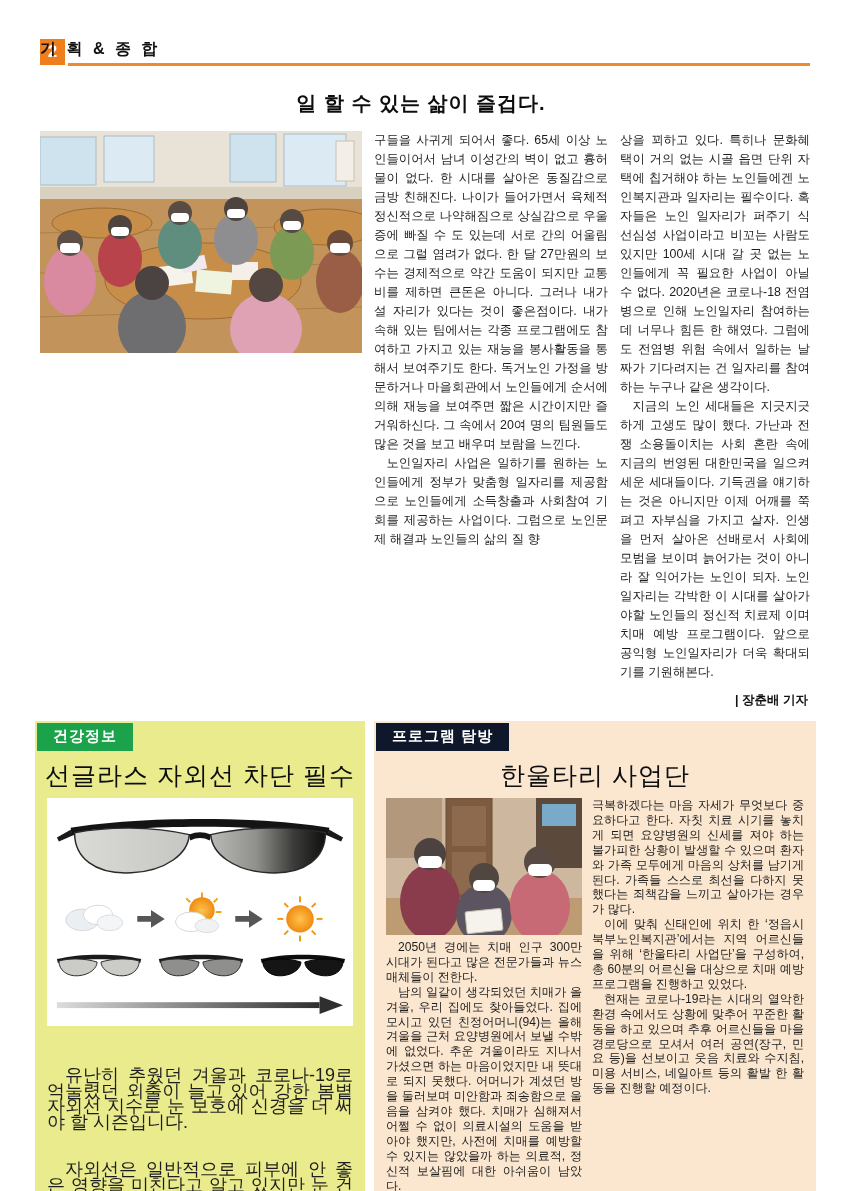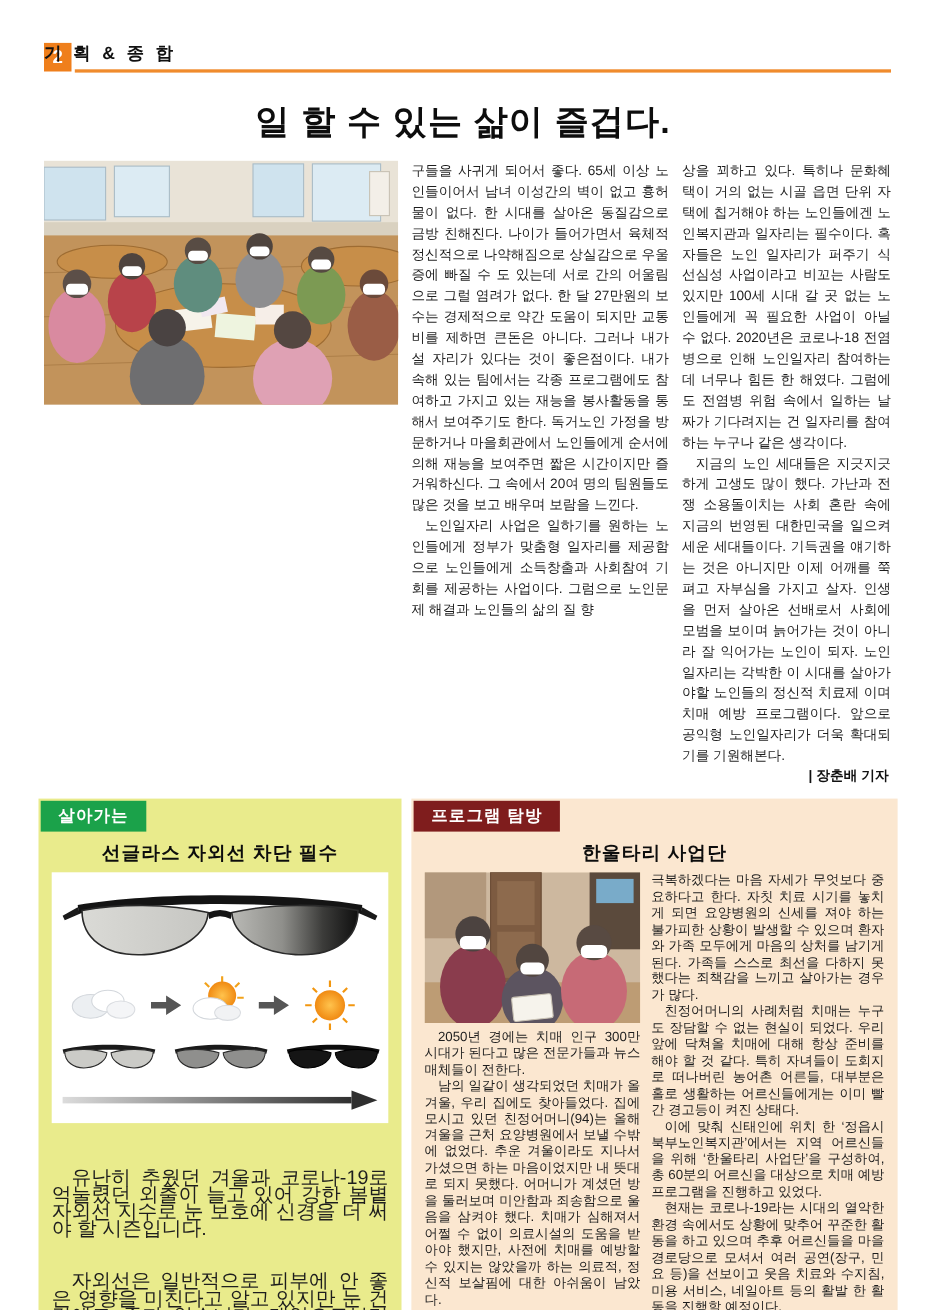--- a/index.html
+++ b/index.html
@@ -13,41 +13,41 @@
     position:absolute;left:0;bottom:1px;width:25px;height:26px;background:#ef7f1c;
     color:#fff;font-size:17px;font-weight:700;display:flex;align-items:center;justify-content:center;
   }
   .section-title{
     position:absolute;left:0;right:0;bottom:6px;text-align:left;
     font-size:16px;font-weight:700;letter-spacing:3px;color:#111;
   }
   .header-rule{position:absolute;left:28px;right:0;bottom:0;height:3px;background:#f08b2d;}
   
   .main-headline{
-    margin:24px 0 14px 0;text-align:center;font-size:31px;font-weight:800;color:#0d0d0d;letter-spacing:1px;
+    margin:24px 0 14px 0;text-align:center;font-size:20px;font-weight:800;color:#0d0d0d;letter-spacing:1px;
   }
   
   .main-cols{display:grid;grid-template-columns:322px 234px 1fr;gap:12px;padding:0 32px 0 40px;}
   .body-text{margin:0;font-size:12.4px;line-height:19px;text-align:justify;text-indent:1em;word-break:break-all;}
   .body-text.no-indent{text-indent:0;}
   .main-photo{width:322px;height:222px;margin-bottom:6px;}
   .photo svg{display:block;width:100%;height:100%;}
-  .byline{font-size:12.5px;font-weight:700;text-align:right;padding-right:2px;color:#111;}
+  .byline{font-size:12.5px;font-weight:700;text-align:right;margin-top:10px;padding-right:2px;color:#111;}
   
   .bottom{display:grid;grid-template-columns:330px 1fr;gap:9px;padding:12px 26px 0 35px;}
   .panel{position:relative;height:666px;box-sizing:border-box;}
   .panel.health{background:#e9eb8c;}
   .panel.program{background:#fbe7d0;}
   .badge{
     display:inline-block;margin:2px 0 0 2px;padding:4px 16px 5px 16px;
     color:#fff;font-size:15px;font-weight:700;letter-spacing:1px;
   }
   .badge-green{background:#1ba24a;}
-  .badge-orange{background:#7f1d1d;}
-  .panel h2{margin:8px 0 6px 0;text-align:center;font-size:17px;font-weight:700;color:#0d0d0d;letter-spacing:1px;}
+  .badge-orange{background:#0f172a;}
+  .panel h2{margin:8px 0 6px 0;text-align:center;font-size:25px;font-weight:400;color:#0d0d0d;letter-spacing:1px;}
   
   .graphic-box{background:#fff;margin:2px 12px 8px 12px;padding:8px 6px 4px 6px;height:216px;}
   .graphic-box svg{display:block;width:100%;height:100%;}
   .health-text{padding:2px 12px 0 12px;}
   .health-text .body-text{font-size:18px;line-height:15.6px;margin-top:32px;}
   
   .program-cols{display:grid;grid-template-columns:196px 1fr;gap:10px;padding:0 12px;}
   .program-photo{width:196px;height:137px;margin-bottom:5px;}
   .program-cols .body-text{font-size:12.1px;line-height:14.9px;}
 </style>
@@ -135,21 +135,21 @@
     <div class="mcol">
       <p class="body-text no-indent">상을 꾀하고 있다. 특히나 문화혜택이 거의 없는 시골 읍면 단위 자택에 칩거해야 하는 노인들에겐 노인복지관과 일자리는 필수이다. 혹자들은 노인 일자리가 퍼주기 식 선심성 사업이라고 비꼬는 사람도 있지만 100세 시대 갈 곳 없는 노인들에게 꼭 필요한 사업이 아닐 수 없다. 2020년은 코로나-18 전염병으로 인해 노인일자리 참여하는 데 너무나 힘든 한 해였다. 그럼에도 전염병 위험 속에서 일하는 날짜가 기다려지는 건 일자리를 참여하는 누구나 같은 생각이다.</p>
       <p class="body-text">지금의 노인 세대들은 지긋지긋하게 고생도 많이 했다. 가난과 전쟁 소용돌이치는 사회 혼란 속에 지금의 번영된 대한민국을 일으켜 세운 세대들이다. 기득권을 얘기하는 것은 아니지만 이제 어깨를 쭉 펴고 자부심을 가지고 살자. 인생을 먼저 살아온 선배로서 사회에 모범을 보이며 늙어가는 것이 아니라 잘 익어가는 노인이 되자. 노인 일자리는 각박한 이 시대를 살아가야할 노인들의 정신적 치료제 이며 치매 예방 프로그램이다. 앞으로 공익형 노인일자리가 더욱 확대되기를 기원해본다.</p>
       <div class="byline">| 장춘배 기자</div>
     </div>
   </section>
 
   <section class="bottom">
 
     <div class="panel health">
-      <div class="badge badge-green">살아가는</div>
+      <div class="badge badge-green">건강정보</div>
       <h2>선글라스 자외선 차단 필수</h2>
 
       <div class="graphic-box">
         <svg viewBox="0 0 300 216" aria-hidden="true">
           <defs>
             <linearGradient id="lensL" x1="0" y1="0" x2="1" y2="0">
               <stop offset="0" stop-color="#dadad6"></stop>
                 <stop offset="1" stop-color="#c6c6c2"></stop>
             </linearGradient>
             <linearGradient id="lensR" x1="0" y1="0" x2="1" y2="0">
@@ -274,21 +274,20 @@
                   <rect x="142" y="66" width="24" height="12" rx="5" fill="#fff"></rect>
                 </g>
             </svg>
           </div>
           <p class="body-text">2050년 경에는 치매 인구 300만 시대가 된다고 많은 전문가들과 뉴스매체들이 전한다.</p>
           <p class="body-text">남의 일같이 생각되었던 치매가 올 겨울, 우리 집에도 찾아들었다. 집에 모시고 있던 친정어머니(94)는 올해 겨울을 근처 요양병원에서 보낼 수밖에 없었다. 추운 겨울이라도 지나서 가셨으면 하는 마음이었지만 내 뜻대로 되지 못했다. 어머니가 계셨던 방을 둘러보며 미안함과 죄송함으로 울음을 삼켜야 했다. 치매가 심해져서 어쩔 수 없이 의료시설의 도움을 받아야 했지만, 사전에 치매를 예방할 수 있지는 않았을까 하는 의료적, 정신적 보살핌에 대한 아쉬움이 남았다.</p>
 
         </div>
         <div class="pcol">
           <p class="body-text no-indent">극복하겠다는 마음 자세가 무엇보다 중요하다고 한다. 자칫 치료 시기를 놓치게 되면 요양병원의 신세를 져야 하는 불가피한 상황이 발생할 수 있으며 환자와 가족 모두에게 마음의 상처를 남기게 된다. 가족들 스스로 최선을 다하지 못했다는 죄책감을 느끼고 살아가는 경우가 많다.</p>
-          <p class="body-text">친정어머니의 사례처럼 치매는 누구도 장담할 수 없는 현실이 되었다. 우리 앞에 닥쳐올 치매에 대해 항상 준비를 해야 할 것 같다. 특히 자녀들이 도회지로 떠나버린 농어촌 어른들, 대부분은 홀로 생활하는 어르신들에게는 이미 빨간 경고등이 켜진 상태다.</p>
           <p class="body-text">이에 맞춰 신태인에 위치 한 ‘정읍시 북부노인복지관’에서는 지역 어르신들을 위해 ‘한울타리 사업단’을 구성하여, 총 60분의 어르신을 대상으로 치매 예방 프로그램을 진행하고 있었다.</p>
           <p class="body-text">현재는 코로나-19라는 시대의 열악한 환경 속에서도 상황에 맞추어 꾸준한 활동을 하고 있으며 추후 어르신들을 마을 경로당으로 모셔서 여러 공연(장구, 민요 등)을 선보이고 웃음 치료와 수지침, 미용 서비스, 네일아트 등의 활발 한 활동을 진행할 예정이다.</p>
 
         </div>
       </div>
     </div>
 
   </section>
 </div>
 

